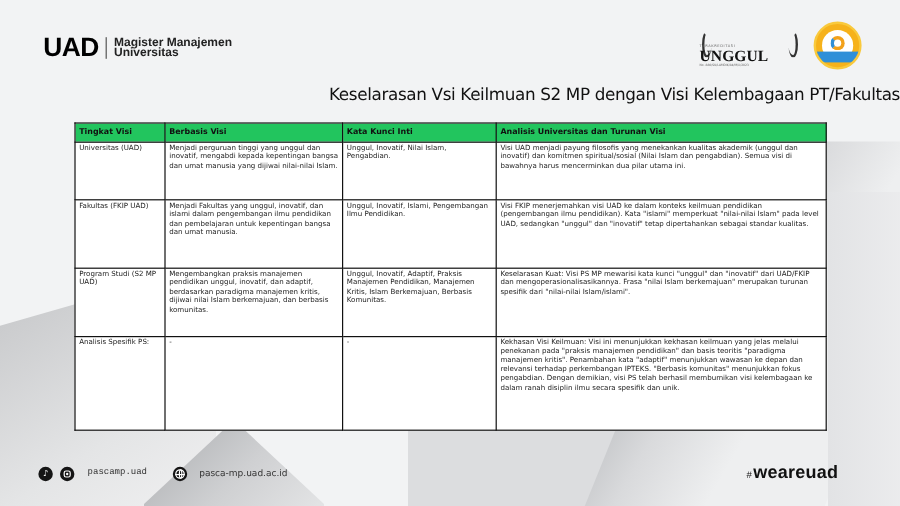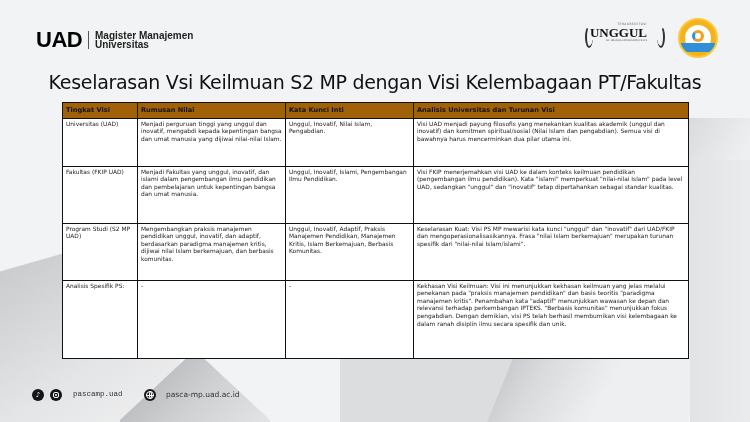--- a/index.html
+++ b/index.html
@@ -47,22 +47,22 @@
     font-size: 22px; font-weight: bold; color: #000000; letter-spacing: -0.5px;
     line-height: 22px;
   }
   .logo-divider { position: absolute; left: 88px; top: 31px; width: 1px; height: 18px; background: #555; }
   .logo-text {
     position: absolute; left: 95px; top: 31px;
     font-family: "Liberation Sans", sans-serif;
     font-size: 10px; font-weight: bold; line-height: 9px; color: #222;
   }
   .badge-unggul {
-    position: absolute; left: 583px; top: 22px; width: 64px; height: 30px;
-    text-align: right;
+    position: absolute; left: 583px; top: 36px; width: 64px; height: 30px;
+    text-align: left;
   }
   .badge-unggul .small-top { font-size: 3px; color: #666; letter-spacing: 0.5px; display:block; height: 4px; }
   .badge-unggul .main {
     font-family: "Liberation Serif", serif; font-weight: bold; font-size: 13px; color: #111; display:block; line-height: 13px;
   }
   .badge-unggul .small-bottom { font-size: 2.5px; color: #666; display:block; }
   .laurel-l, .laurel-r {
     position: absolute; top: 26px; width: 8px; height: 22px;
     border: 2px solid #333; border-radius: 50%;
   }
@@ -82,38 +82,38 @@
     position: absolute; left: 0; bottom: 4px; width: 100%; height: 9px;
     background: #2f8fd8;
   }
   .badge-diktisaintek .mark {
     position: absolute; left: 12px; top: 10px; width: 12px; height: 12px;
     border-radius: 50%; border: 3px solid #f2a11a; border-left-color: #2f8fd8;
   }
 
   
   .page-title {
-    position: absolute; left: 0; top: 71px; width: 750px; text-align: center;
+    position: absolute; left: 0; top: 71px; width: 750px; text-align: right;
     font-family: "DejaVu Sans", sans-serif;
-    font-size: 19px; font-weight: normal; color: #111; z-index: 2;
+    font-size: 14px; font-weight: normal; color: #111; z-index: 2;
     letter-spacing: -0.3px;
   }
 
   
   .table-wrap { position: absolute; left: 62px; top: 102px; width: 626px; z-index: 2; }
   table { border-collapse: collapse; width: 626px; table-layout: fixed; background: #fff; }
   th, td {
     border: 1.2px solid #111;
     vertical-align: top;
     font-family: "DejaVu Sans", sans-serif;
     font-size: 5.9px; line-height: 7.6px; text-align: left;
     padding: 2px 3px;
     color: #222;
   }
-  th { background: #a16207; font-weight: bold; font-size: 6.6px; padding: 4px 3px 3px 3px; color: #111; }
+  th { background: #22c55e; font-weight: bold; font-size: 6.6px; padding: 4px 3px 3px 3px; color: #111; }
   col.c1 { width: 75px; }
   col.c2 { width: 148px; }
   col.c3 { width: 128px; }
   col.c4 { width: 275px; }
   tr.r1 td { height: 48px; }
   tr.r2 td { height: 57px; }
   tr.r3 td { height: 57px; }
   tr.r4 td { height: 78px; }
 
   
@@ -191,21 +191,21 @@
   <table>
     <colgroup>
         <col class="c1">
         <col class="c2">
         <col class="c3">
         <col class="c4">
       </colgroup>
     <thead>
       <tr>
         <th>Tingkat Visi</th>
-        <th>Rumusan Nilai</th>
+        <th>Berbasis Visi</th>
         <th>Kata Kunci Inti</th>
         <th>Analisis Universitas dan Turunan Visi</th>
       </tr>
     </thead>
     <tbody>
       <tr class="r1">
         <td>Universitas (UAD)</td>
         <td>Menjadi perguruan tinggi yang unggul dan inovatif, mengabdi kepada kepentingan bangsa dan umat manusia yang dijiwai nilai-nilai Islam.</td>
         <td>Unggul, Inovatif, Nilai Islam, Pengabdian.</td>
         <td>Visi UAD menjadi payung filosofis yang menekankan kualitas akademik (unggul dan inovatif) dan komitmen spiritual/sosial (Nilai Islam dan pengabdian). Semua visi di bawahnya harus mencerminkan dua pilar utama ini.</td>
@@ -238,13 +238,16 @@
     <div class="sq"></div>
       <div class="dot"></div>
   </div>
   <div class="handle">pascamp.uad</div>
   <div class="social-icon globe">
     <div class="ring"></div>
       <div class="meridian"></div>
       <div class="eq"></div>
   </div>
   <div class="website">pasca-mp.uad.ac.id</div>
+  <div class="hashtag">
+    <span class="hash">#</span><span>weareuad</span>
+  </div>
 </div>
 
 </body></html>

